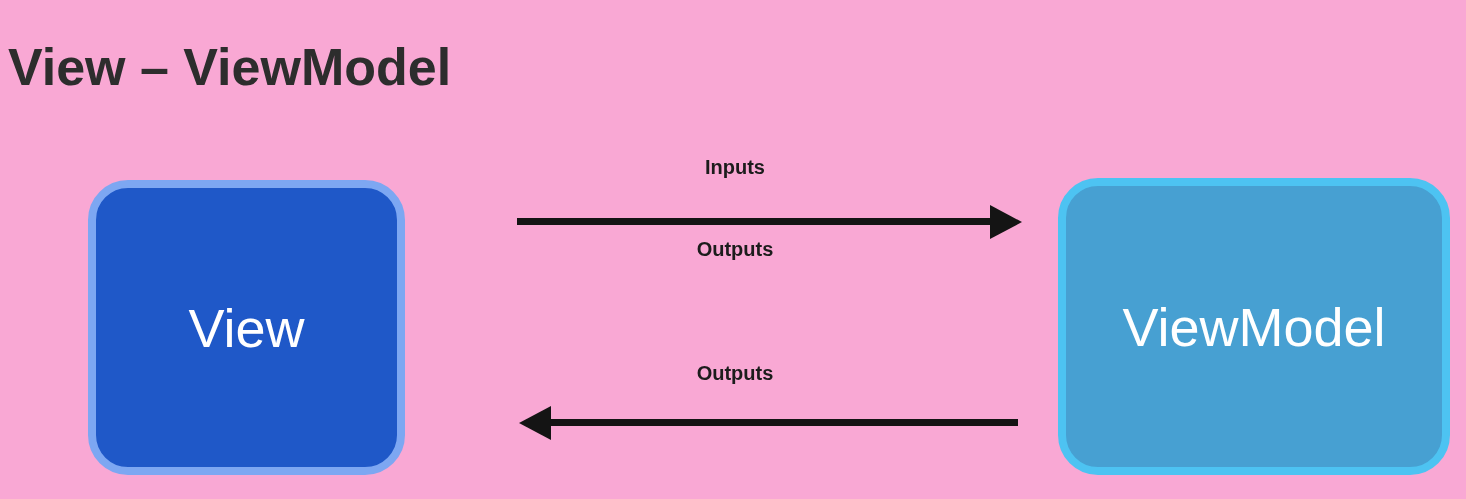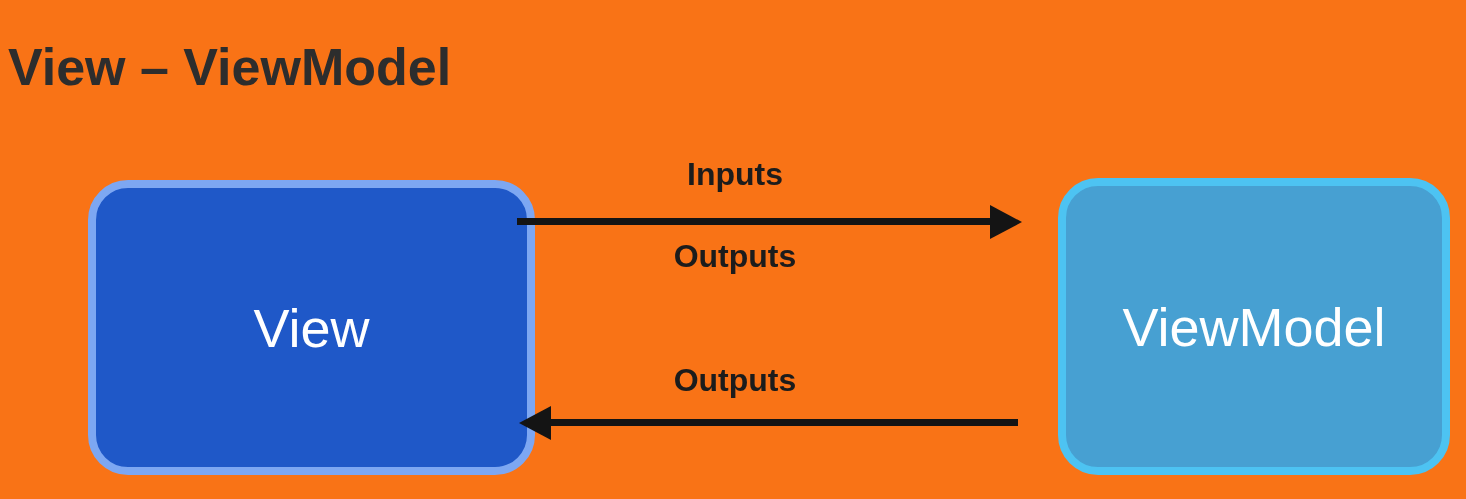--- a/index.html
+++ b/index.html
@@ -5,21 +5,21 @@
   html, body {
     margin: 0;
     padding: 0;
     background: #ffffff;
     font-family: "Liberation Sans", sans-serif;
   }
   .canvas {
     position: relative;
     width: 1466px;
     height: 499px;
-    background: #f97316;
+    background: #f9a8d4;
     overflow: hidden;
     text-decoration: underline;
   }
   .page-title {
     position: absolute;
     left: 8px;
     top: -4px;
     font-size: 52px;
     line-height: 72px;
     font-weight: 700;
@@ -34,21 +34,21 @@
     align-items: center;
     justify-content: center;
     color: #ffffff;
     font-size: 54px;
     font-weight: 400;
     white-space: nowrap;
   }
   .node-view {
     left: 88px;
     top: 180px;
-    width: 447px;
+    width: 317px;
     height: 295px;
     background: #1f58c8;
     border: 8px solid #7da7f2;
   }
   .node-viewmodel {
     left: 1058px;
     top: 178px;
     width: 392px;
     height: 297px;
     background: #47a0d2;
@@ -86,21 +86,21 @@
     top: 406px;
     border-right: 32px solid #141414;
     border-top: 17px solid transparent;
     border-bottom: 17px solid transparent;
   }
   .arrow-label {
     position: absolute;
     left: 510px;
     width: 450px;
     text-align: center;
-    font-size: 32px;
+    font-size: 20px;
     font-weight: 700;
     color: #1c1c1c;
     white-space: nowrap;
   }
   .label-inputs   { top: 156px; }
   .label-commend  { top: 238px; }
   .label-outputs  { top: 362px; }
   .label-binding  { top: 444px; }
 </style>
 </head>

